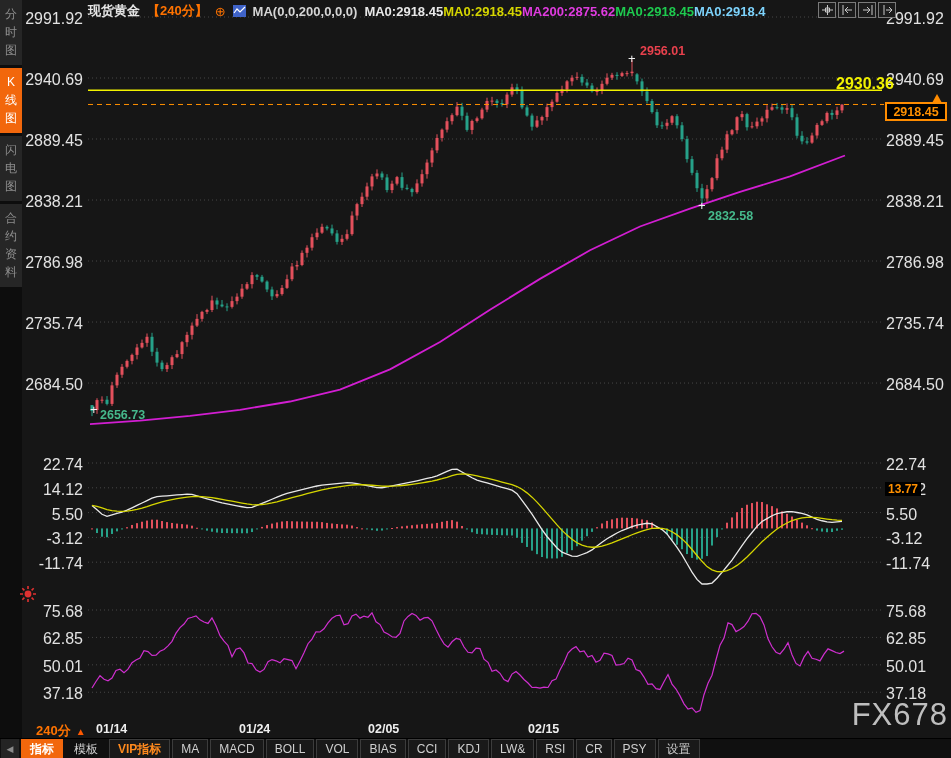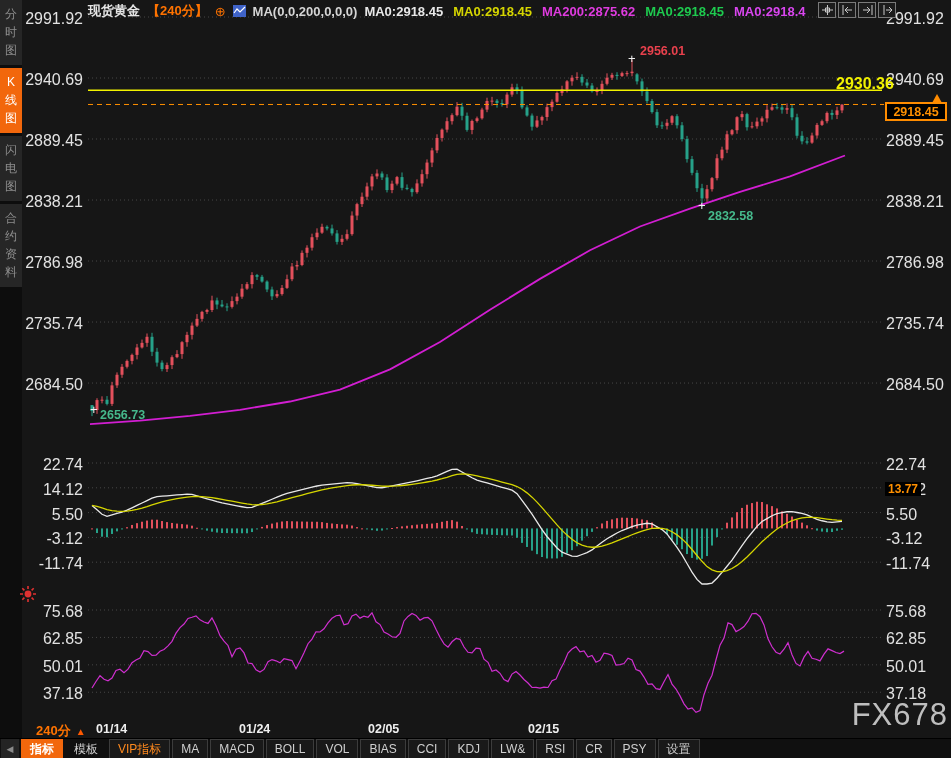--- a/index.html
+++ b/index.html
@@ -38,21 +38,21 @@
   .cur-arrow{position:absolute;left:932px;width:0;height:0;border-left:5px solid transparent;border-right:5px solid transparent;
              border-bottom:9px solid #ff8c00;z-index:4;}
   .mval{position:absolute;left:885px;background:#000;color:#ff9000;font-size:12px;font-weight:700;padding:0 3px;z-index:4;}
   
   .btoolbar{position:absolute;left:0;bottom:0;height:19px;width:951px;background:#101010;border-top:1px solid #000;
             display:flex;align-items:stretch;gap:2px;z-index:7;padding-left:1px;}
   .collapse{width:18px;background:#242424;color:#8a8a8a;font-size:9px;display:flex;align-items:center;justify-content:center;cursor:pointer;}
   .btab{display:flex;align-items:center;padding:0 8px;font-size:12px;color:#cfcfcf;background:#191919;
         border:1px solid #3c3c3c;border-bottom:none;cursor:pointer;}
   .btab.hot{background:#f2670c;color:#fff;border-color:#f2670c;font-weight:700;}
-  .btab.vip{color:#ff8a1e;font-weight:400;}
+  .btab.vip{color:#ff8a1e;font-weight:700;}
   .btab.plain{border-color:transparent;background:transparent;}
   .kicon{display:flex;align-items:center;}
 </style>
 </head>
 <body>
 
 <div class="app">
 
   <svg id="chart-svg" width="951" height="758">
       <g>
@@ -583,26 +583,26 @@
     <span style="color:#e5e5e5;">现货黄金</span>
     <span style="color:#ff7300;">【240分】</span>
     <span style="color:#ff7300;font-weight:400;">⊕</span>
     <span class="kicon">
       <svg width="13" height="12">
           <rect width="13" height="12" fill="#3f63c8"></rect>
           <polyline points="1,8 4,4 7,7 12,2" stroke="#fff" stroke-width="1.2" fill="none"></polyline>
         </svg>
     </span>
     <span style="color:#d5d5d5;">MA(0,0,200,0,0,0)</span>
-    <span id="ma-values" style="display:flex;gap:10px;">
+    <span id="ma-values" style="display:flex;">
         <span style="color: rgb(232, 232, 232);">MA0:2918.45</span>
         <span style="color: rgb(214, 214, 0);">MA0:2918.45</span>
         <span style="color: rgb(224, 60, 224);">MA200:2875.62</span>
         <span style="color: rgb(30, 203, 79);">MA0:2918.45</span>
-        <span style="color: #d946ef;">MA0:2918.4</span>
+        <span style="color: #7dd3fc;">MA0:2918.4</span>
       </span>
   </div>
 
   <div class="hdr-icons">
     <span class="hbtn">
         <svg width="13" height="12">
           <path d="M6.5 1v10M1 6h11M4.5 4h4v4h-4z" stroke="#c8c8c8" fill="none"></path>
         </svg>
       </span>
     <span class="hbtn">

